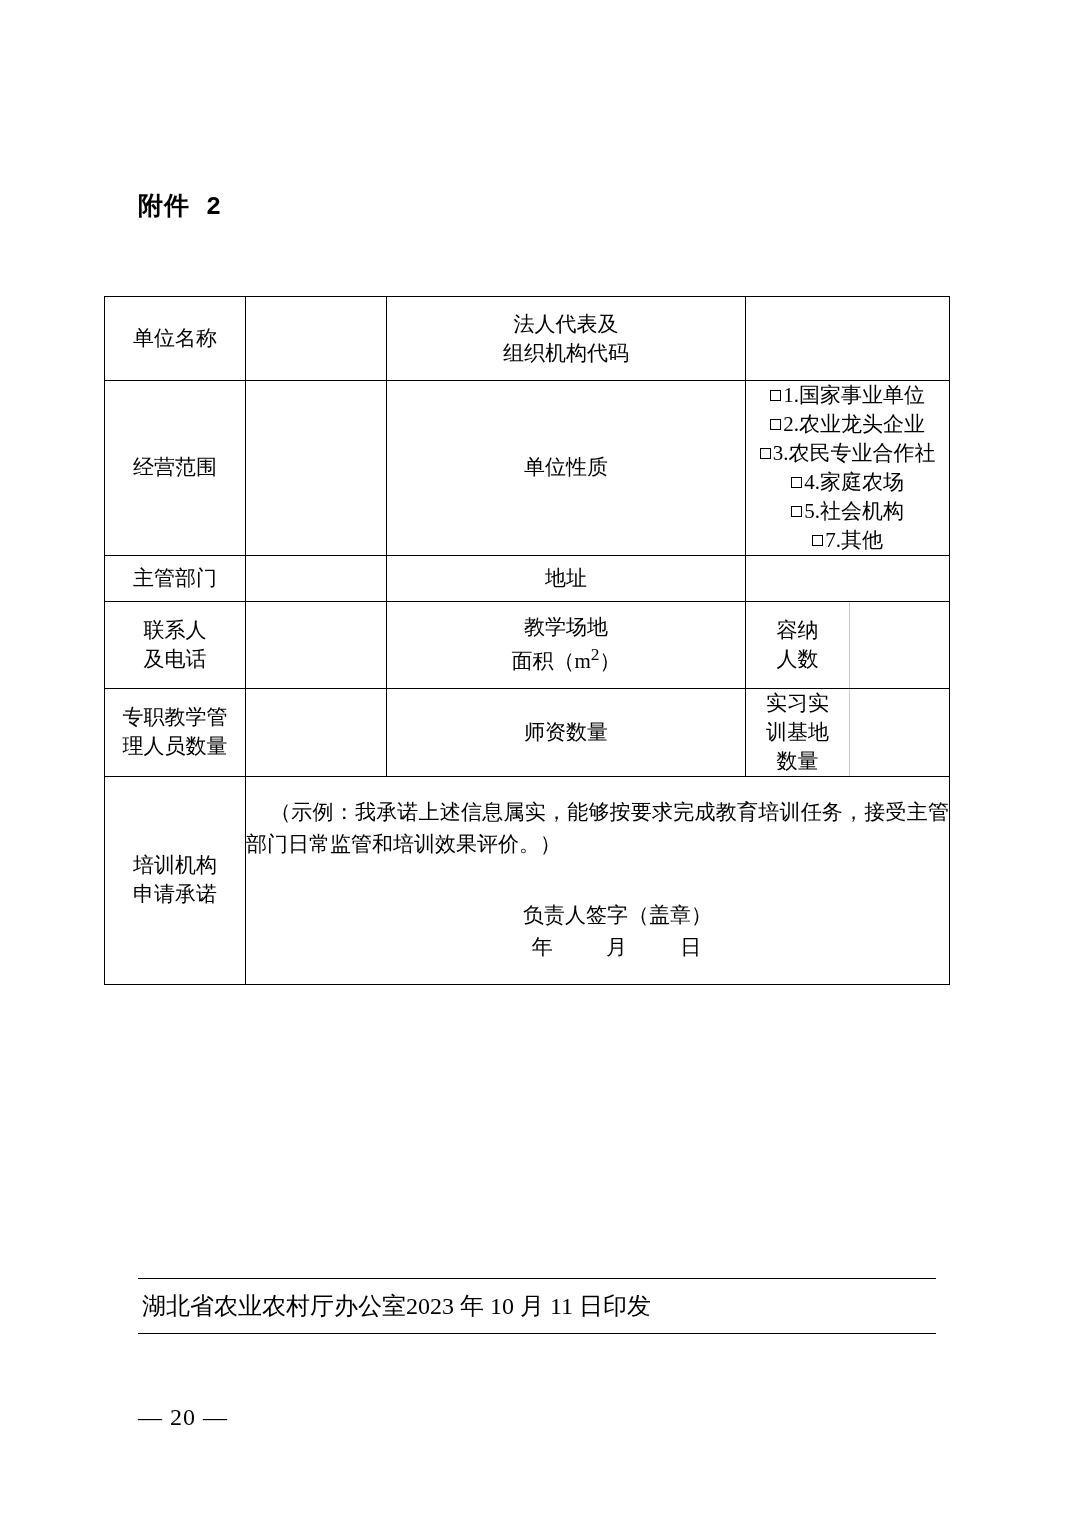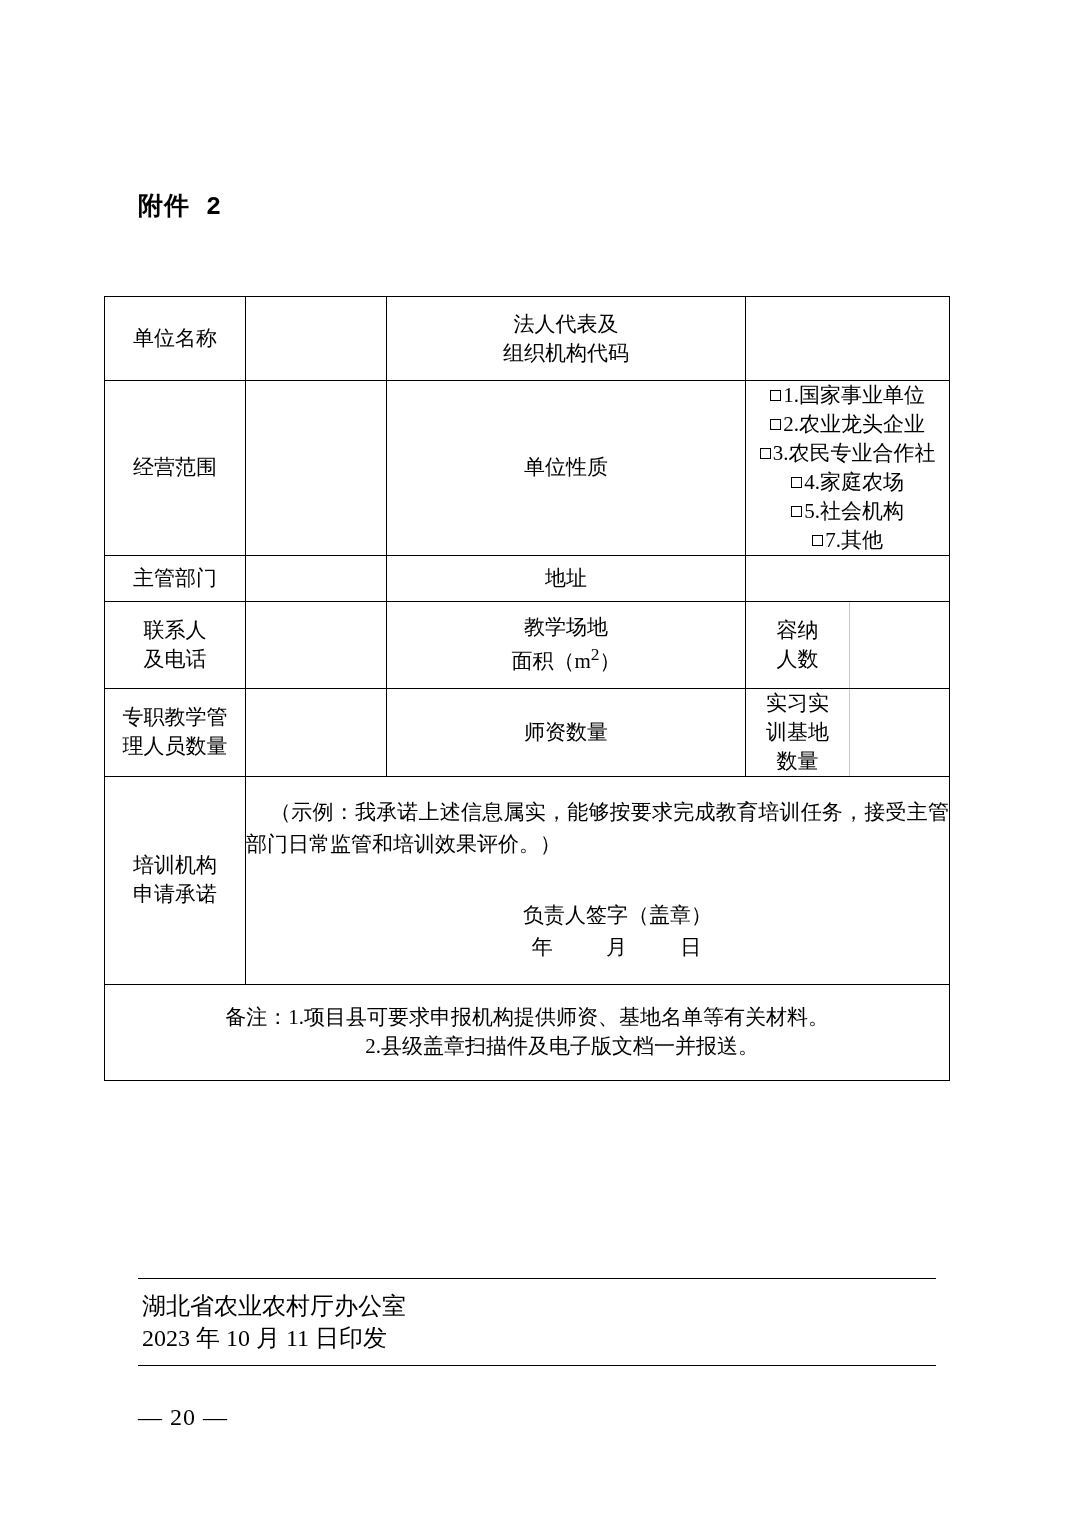--- a/index.html
+++ b/index.html
@@ -147,21 +147,20 @@
     height: 0;
     border-top: 1.6px solid #000;
   }
   .footer .fbody {
     display: flex;
     justify-content: flex-start;
     align-items: baseline;
     padding: 11px 4px 11px 4px;
     font-size: 24px;
     white-space: nowrap;
-    flex-direction: column;
   }
   .footer .fright { padding-right: 8px; }
 
   .page-num {
     position: absolute;
     left: 138px;
     top: 1404px;
     font-size: 24px;
     letter-spacing: 1px;
   }
@@ -259,26 +258,20 @@
           <div class="date-line">
             <span>年</span>
             <span>月</span>
             <span>日</span>
           </div>
         </div>
       </td>
     </tr>
 
 
-    <tr class="r8">
-      <td colspan="5" class="notes-cell">
-        <div><span>备注：</span><span>1.项目县可要求申报机构提供师资、基地名单等有关材料。</span></div>
-        <div class="notes-line2">2.县级盖章扫描件及电子版文档一并报送。</div>
-      </td>
-    </tr>
   </tbody>
     </table>
 
   <div class="footer">
     <div class="rule"></div>
     <div class="fbody">
       <div class="fleft">湖北省农业农村厅办公室</div>
       <div class="fright">2023 年 10 月 11 日印发</div>
     </div>
     <div class="rule"></div>

